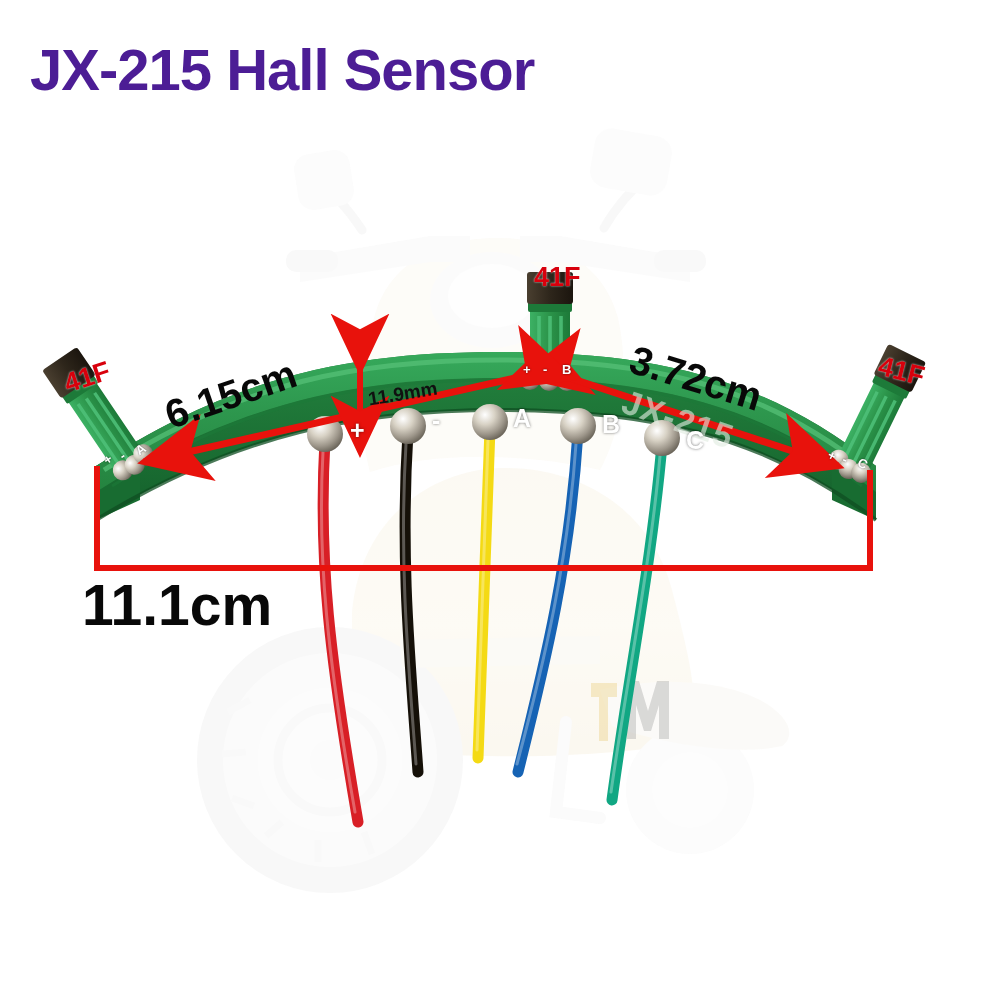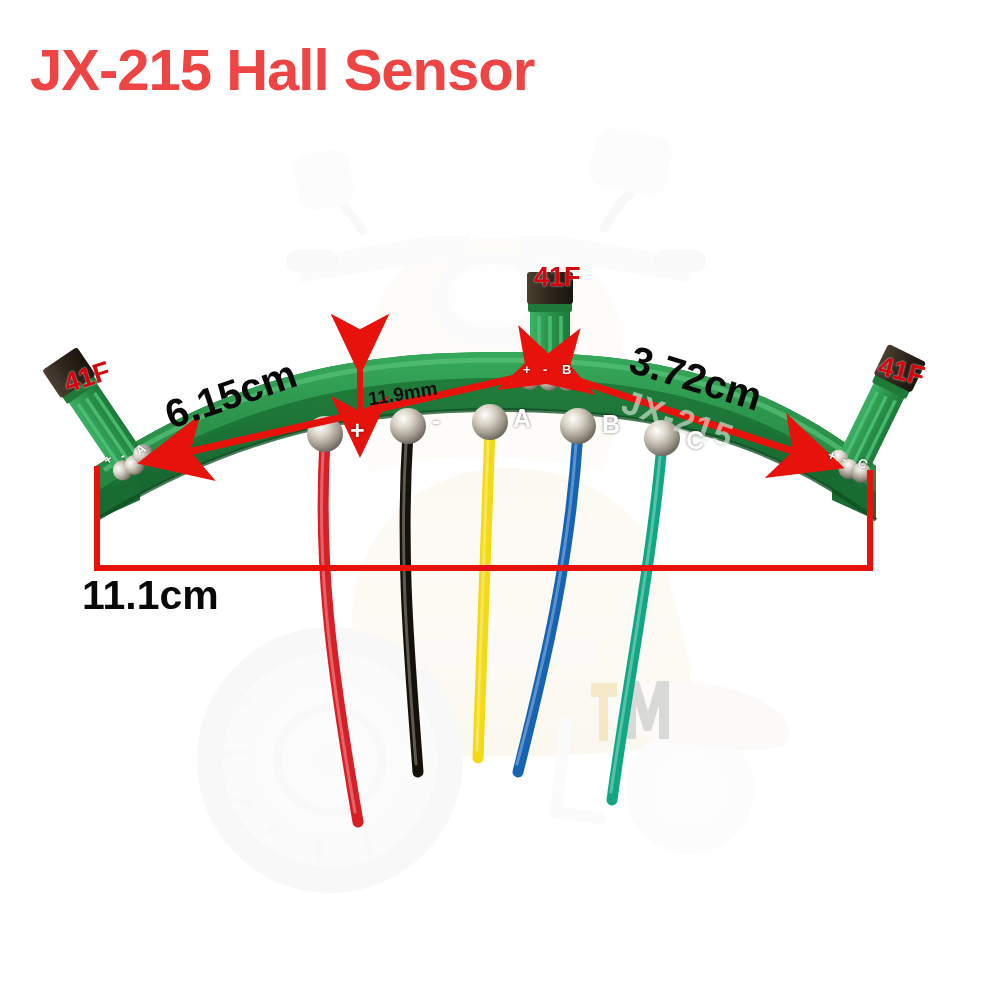--- a/index.html
+++ b/index.html
@@ -13,21 +13,21 @@
 
   
   #bg-scooter{position:absolute;left:0;top:0;width:1000px;height:1000px;opacity:.30;}
 
   
   #watermark{position:absolute;left:575px;top:655px;width:130px;height:110px;opacity:.35;}
 
   
   #page-title{
     position:absolute;left:30px;top:36px;
-    font-size:58px;font-weight:bold;color:#ef4444;
+    font-size:58px;font-weight:bold;color:#4c1d95;
     letter-spacing:-1px;white-space:nowrap;
     font-family:"Liberation Sans", sans-serif;
   }
 
   
   #board-layer{position:absolute;left:0;top:0;width:1000px;height:1000px;}
 
   
   .pad-label{
     position:absolute;color:#ffffff;font-weight:bold;
@@ -50,21 +50,21 @@
     transform:rotate(19deg);letter-spacing:1px;
   }
 
   
   .dim-big{
     position:absolute;color:#080808;font-weight:bold;
     font-family:"Liberation Sans", sans-serif;white-space:nowrap;
   }
   #dim-615{left:163px;top:372px;font-size:40px;transform:rotate(-19deg);}
   #dim-372{left:628px;top:356px;font-size:40px;transform:rotate(17deg);}
-  #dim-111{left:82px;top:572px;font-size:41px;}
+  #dim-111{left:82px;top:572px;font-size:57px;}
   #dim-119{
     position:absolute;left:368px;top:383px;font-size:19px;font-weight:bold;
     color:#101010;transform:rotate(-9deg);
     font-family:"Liberation Sans", sans-serif;white-space:nowrap;
   }
 </style>
 </head>
 <body>
 
 <div id="stage">

